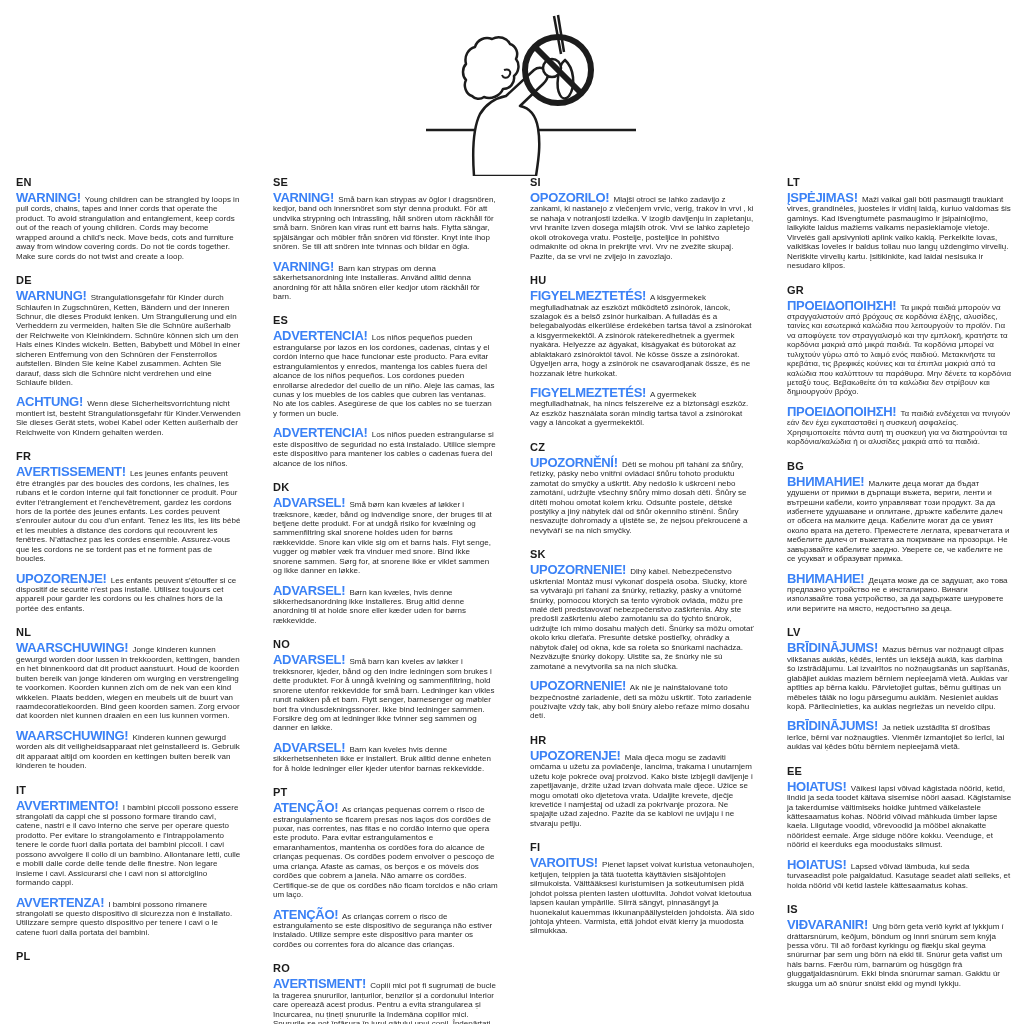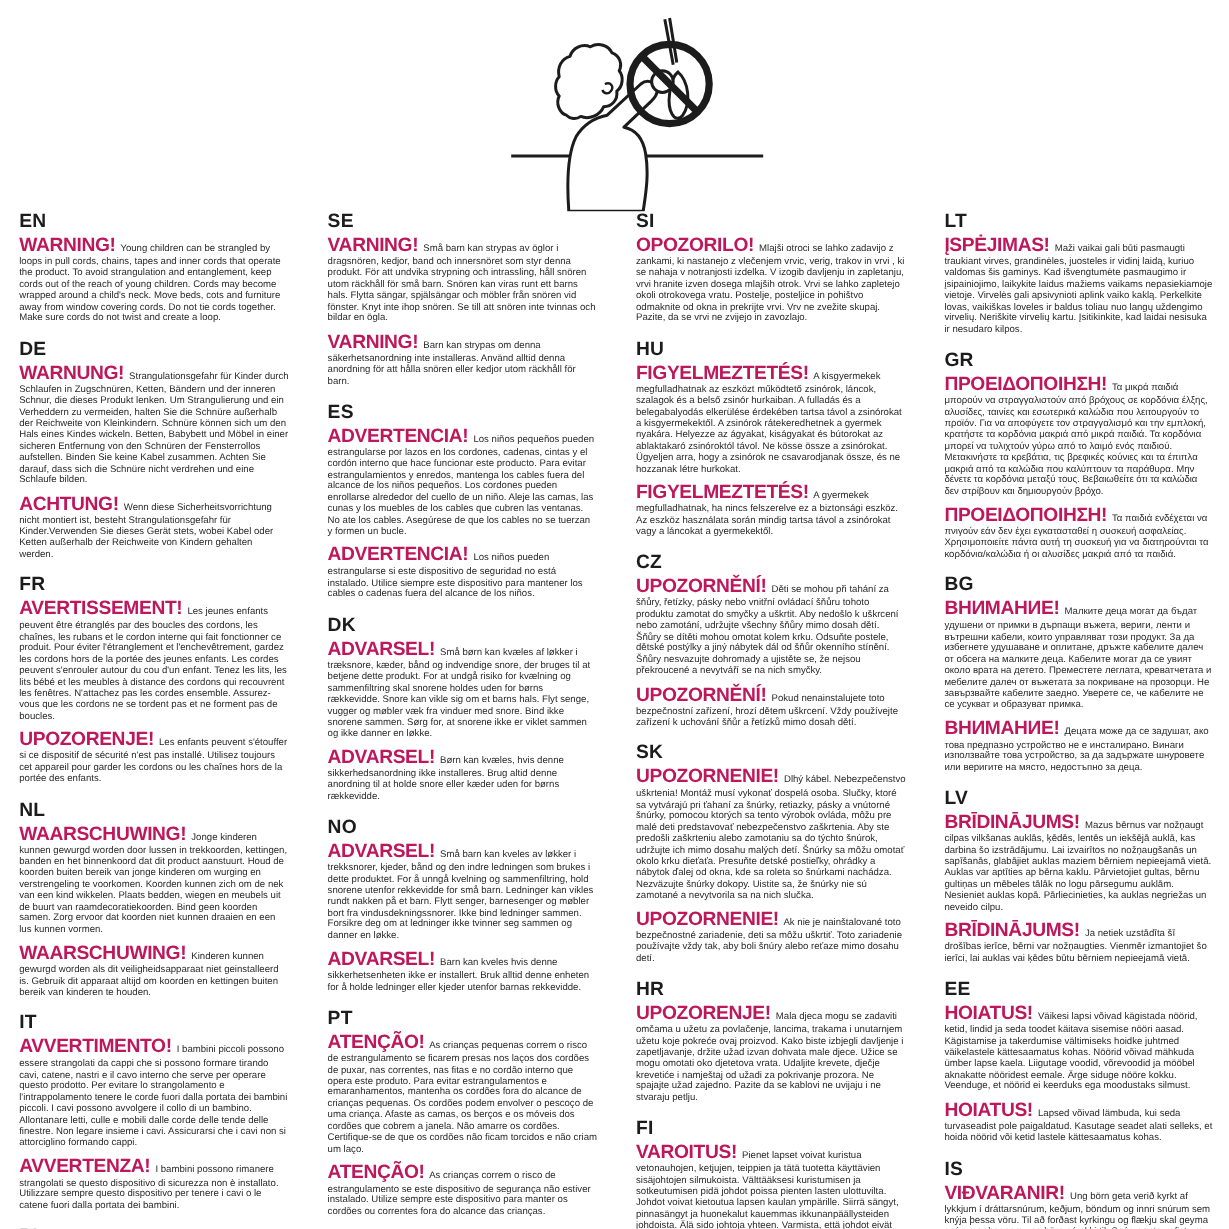--- a/index.html
+++ b/index.html
@@ -9,28 +9,28 @@
   }
   .illustration-wrap{
     position:absolute;top:8px;left:408px;width:240px;height:168px;
   }
   .columns{
     position:absolute;top:176px;left:16px;width:996px;
     display:grid;grid-template-columns:repeat(4,1fr);column-gap:32px;
   }
   .lang-block{margin:0 0 13px 0;}
   .lang-code{
-    font-size:16px;font-weight:bold;margin:0 0 3px 0;letter-spacing:.2px;
+    font-size:11px;font-weight:bold;margin:0 0 3px 0;letter-spacing:.2px;
   }
   .warning-para{
     margin:0 0 8px 0;font-size:8px;line-height:1.18;text-align:left;
     color:#2a2a2a;
   }
   .warning-heading{
-    font-size:16px;font-weight:bold;color:#be185d;letter-spacing:-0.3px;
+    font-size:13px;font-weight:bold;color:#3b82f6;letter-spacing:-0.3px;
     line-height:1;padding-right:2px;
   }
 </style>
 </head>
 <body>
 
 <div class="illustration-wrap">
   <svg width="240" height="168" viewBox="0 0 240 168">
 
     <line x1="18" y1="122" x2="228" y2="122" stroke="#1c1c1c" stroke-width="2.5"></line>
@@ -118,21 +118,20 @@
         <p class="warning-para"><span class="warning-heading">OPOZORILO!</span> Mlajši otroci se lahko zadavijo z zankami, ki nastanejo z vlečenjem vrvic, verig, trakov in vrvi , ki se nahaja v notranjosti izdelka. V izogib davljenju in zapletanju, vrvi hranite izven dosega mlajših otrok. Vrvi se lahko zapletejo okoli otrokovega vratu. Postelje, posteljice in pohištvo odmaknite od okna in prekrijte vrvi. Vrv ne zvežite skupaj. Pazite, da se vrvi ne zvijejo in zavozlajo.</p>
       </section>
       <section class="lang-block">
         <div class="lang-code">HU</div>
         <p class="warning-para"><span class="warning-heading">FIGYELMEZTETÉS!</span> A kisgyermekek megfulladhatnak az eszközt működtető zsinórok, láncok, szalagok és a belső zsinór hurkaiban. A fulladás és a belegabalyodás elkerülése érdekében tartsa távol a zsinórokat a kisgyermekektől. A zsinórok rátekeredhetnek a gyermek nyakára. Helyezze az ágyakat, kiságyakat és bútorokat az ablaktakaró zsinóroktól távol. Ne kösse össze a zsinórokat. Ügyeljen arra, hogy a zsinórok ne csavarodjanak össze, és ne hozzanak létre hurkokat.</p>
         <p class="warning-para"><span class="warning-heading">FIGYELMEZTETÉS!</span> A gyermekek megfulladhatnak, ha nincs felszerelve ez a biztonsági eszköz. Az eszköz használata során mindig tartsa távol a zsinórokat vagy a láncokat a gyermekektől.</p>
       </section>
       <section class="lang-block">
         <div class="lang-code">CZ</div>
         <p class="warning-para"><span class="warning-heading">UPOZORNĚNÍ!</span> Děti se mohou při tahání za šňůry, řetízky, pásky nebo vnitřní ovládací šňůru tohoto produktu zamotat do smyčky a uškrtit. Aby nedošlo k uškrcení nebo zamotání, udržujte všechny šňůry mimo dosah dětí. Šňůry se dítěti mohou omotat kolem krku. Odsuňte postele, dětské postýlky a jiný nábytek dál od šňůr okenního stínění. Šňůry nesvazujte dohromady a ujistěte se, že nejsou překroucené a nevytváří se na nich smyčky.</p>
-        <p class="warning-para"><span class="warning-heading">UPOZORNĚNÍ!</span> Pokud nenainstalujete toto bezpečnostní zařízení, hrozí dětem uškrcení. Vždy používejte zařízení k uchování šňůr a řetízků mimo dosah dětí.</p>
       </section>
       <section class="lang-block">
         <div class="lang-code">SK</div>
         <p class="warning-para"><span class="warning-heading">UPOZORNENIE!</span> Dlhý kábel. Nebezpečenstvo uškrtenia! Montáž musí vykonať dospelá osoba. Slučky, ktoré sa vytvárajú pri ťahaní za šnúrky, retiazky, pásky a vnútorné šnúrky, pomocou ktorých sa tento výrobok ovláda, môžu pre malé deti predstavovať nebezpečenstvo zaškrtenia. Aby ste predošli zaškrteniu alebo zamotaniu sa do týchto šnúrok, udržujte ich mimo dosahu malých detí. Šnúrky sa môžu omotať okolo krku dieťaťa. Presuňte detské postieľky, ohrádky a nábytok ďalej od okna, kde sa roleta so šnúrkami nachádza. Nezväzujte šnúrky dokopy. Uistite sa, že šnúrky nie sú zamotané a nevytvorila sa na nich slučka.</p>
         <p class="warning-para"><span class="warning-heading">UPOZORNENIE!</span> Ak nie je nainštalované toto bezpečnostné zariadenie, deti sa môžu uškrtiť. Toto zariadenie používajte vždy tak, aby boli šnúry alebo reťaze mimo dosahu detí.</p>
       </section>
       <section class="lang-block">
         <div class="lang-code">HR</div>
         <p class="warning-para"><span class="warning-heading">UPOZORENJE!</span> Mala djeca mogu se zadaviti omčama u užetu za povlačenje, lancima, trakama i unutarnjem užetu koje pokreće ovaj proizvod. Kako biste izbjegli davljenje i zapetljavanje, držite užad izvan dohvata male djece. Užice se mogu omotati oko djetetova vrata. Udaljite krevete, dječje krevetiće i namještaj od užadi za pokrivanje prozora. Ne spajajte užad zajedno. Pazite da se kablovi ne uvijaju i ne stvaraju petlju.</p>
       </section>

